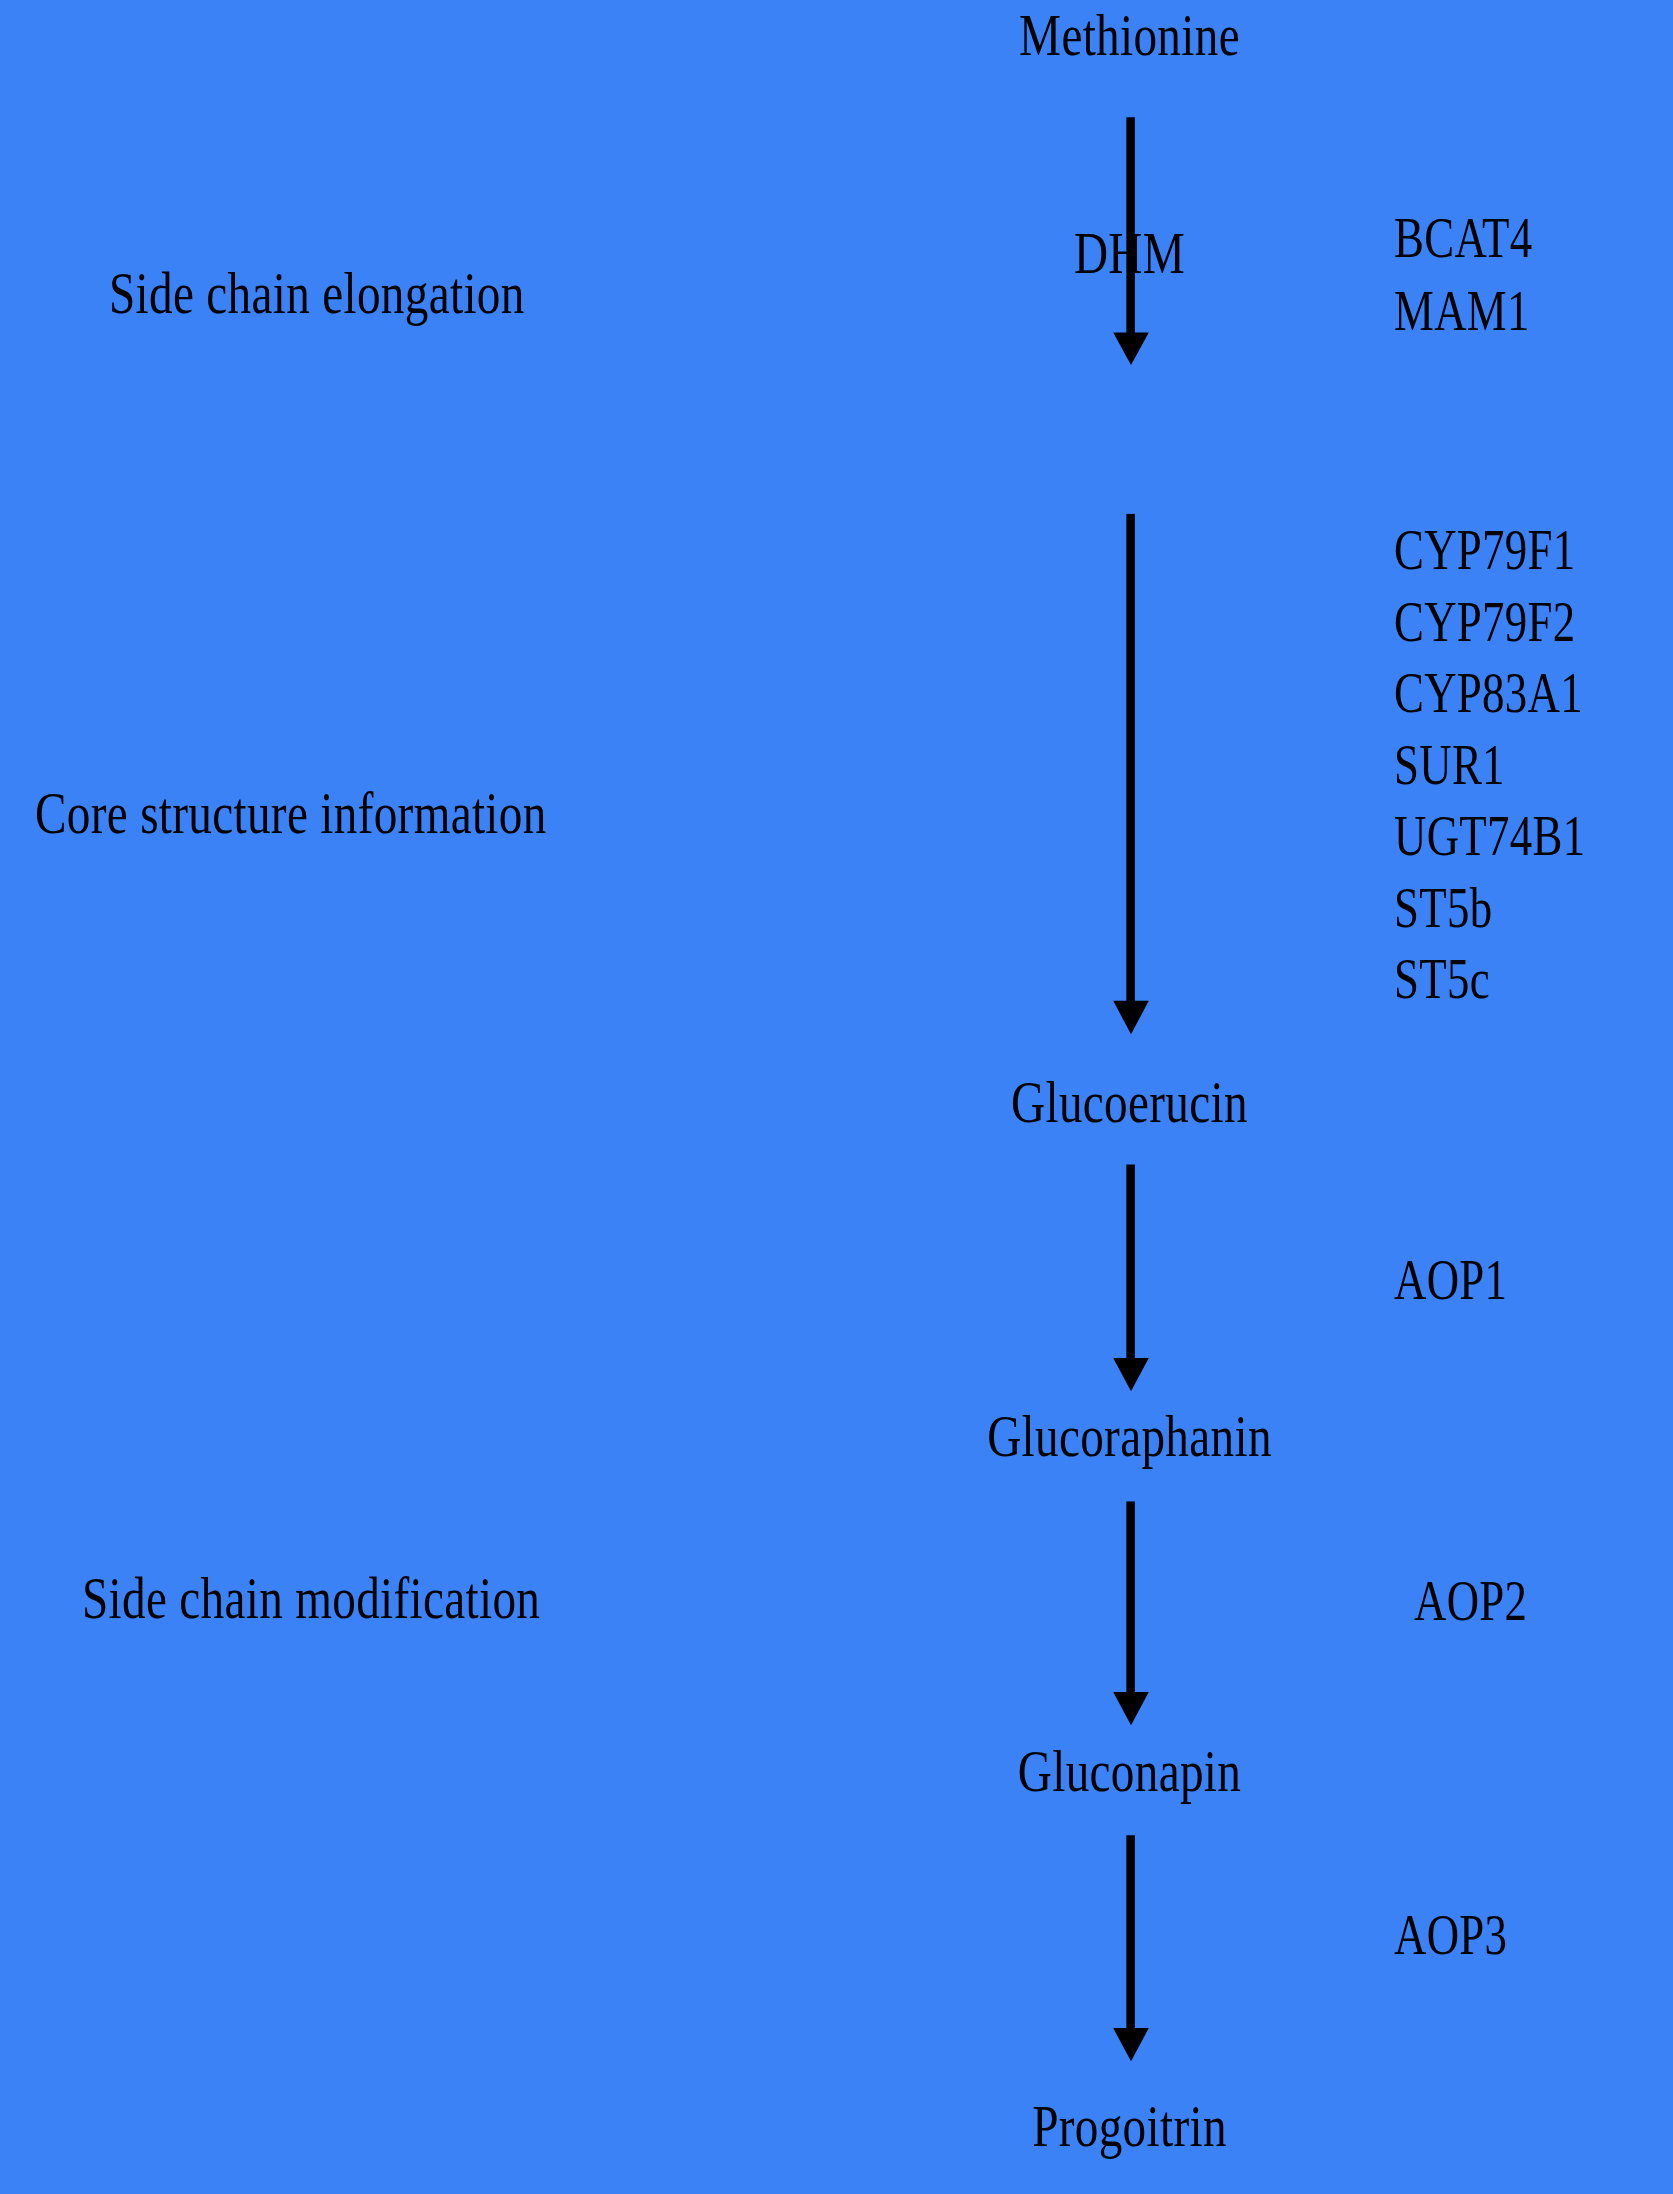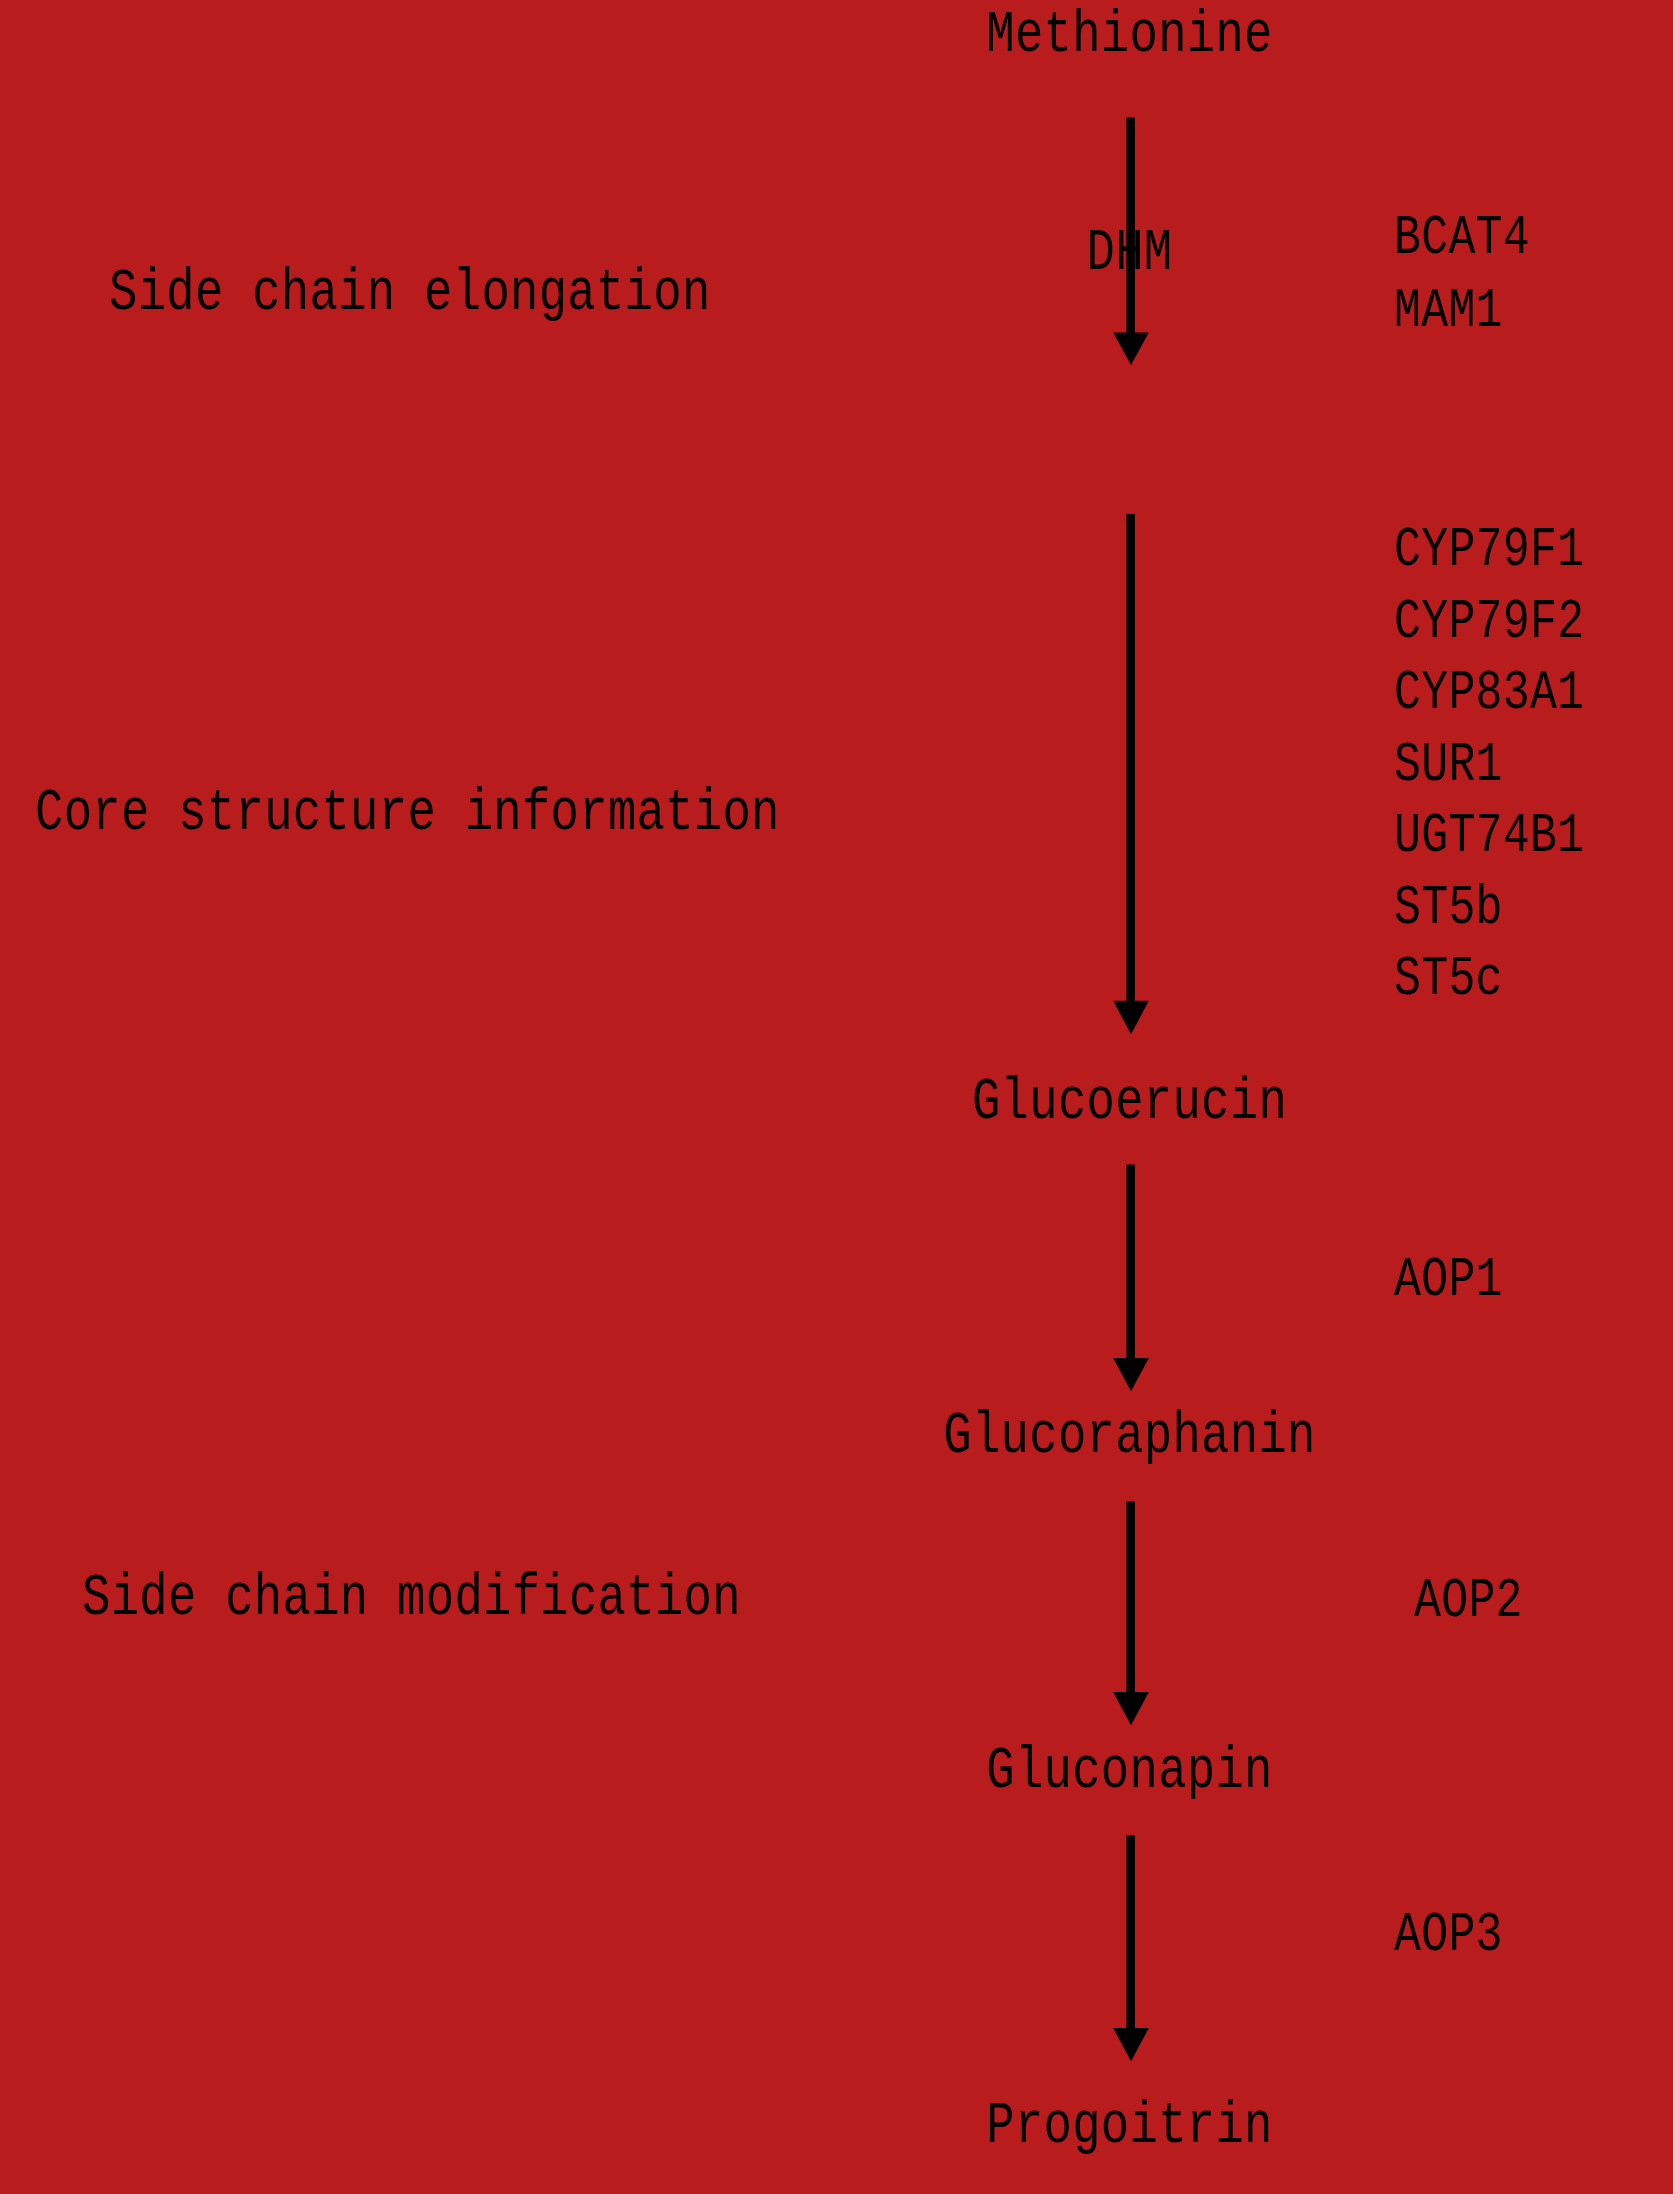--- a/index.html
+++ b/index.html
@@ -9,23 +9,22 @@
     background: #ffffff;
   }
   body {
     font-family: "Liberation Serif", "DejaVu Serif", serif;
     color: #000000;
   }
   #canvas {
     position: relative;
     width: 1674px;
     height: 2194px;
-    background: #b91c1c;
+    background: #3b82f6;
     overflow: hidden;
-    font-family: Liberation Mono, monospace;
   }
   .node-label {
     position: absolute;
     font-size: 59px;
     line-height: 1;
     color: #000000;
     white-space: nowrap;
     transform: scaleX(0.80);
     transform-origin: center center;
     text-align: center;

